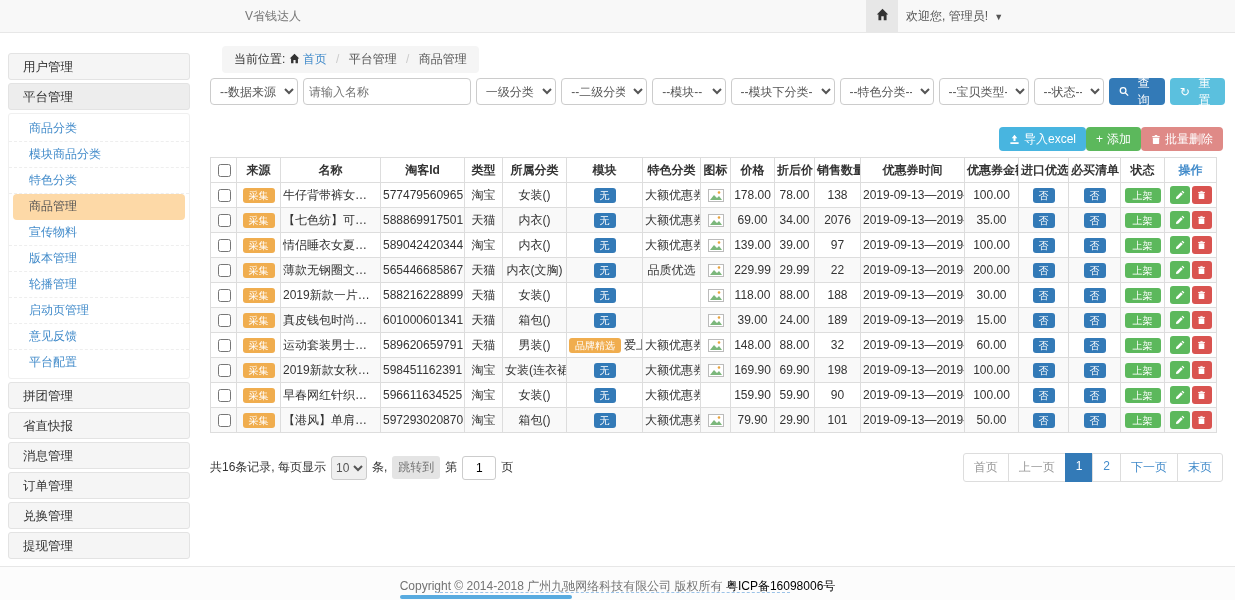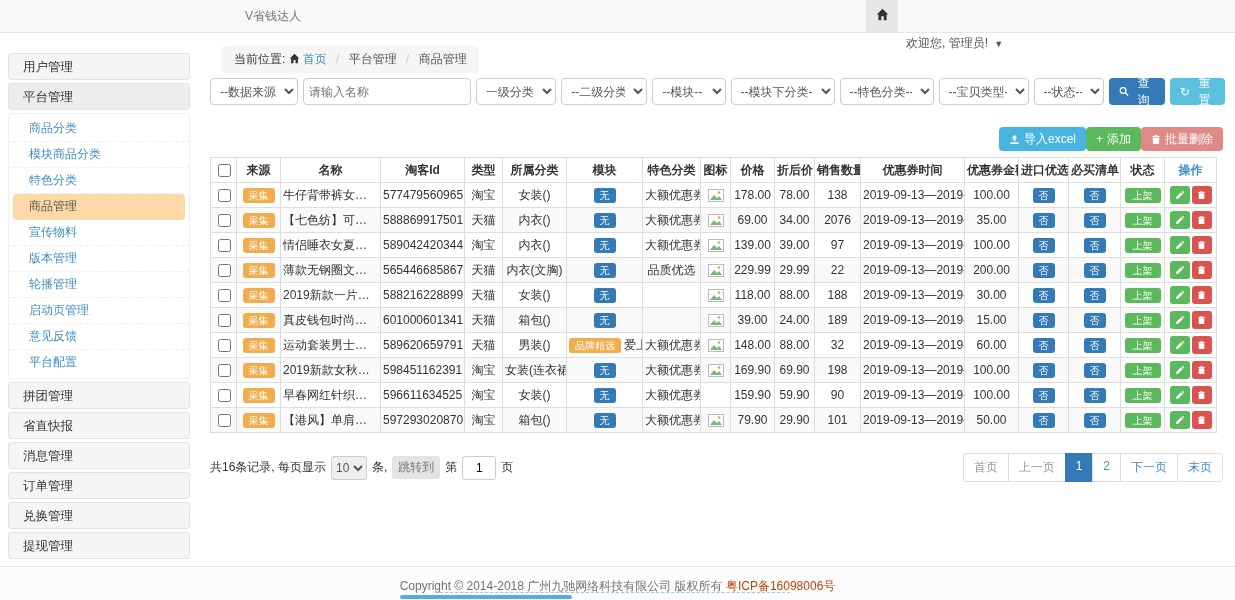--- a/index.html
+++ b/index.html
@@ -8,21 +8,21 @@
     width:1235px; height:600px; position:relative; overflow:hidden;
     background:#fff; color:#333; font-size:12px;
     font-family:"Liberation Sans","DejaVu Sans",sans-serif;
   }
   
   .topbar { position:absolute; top:0; left:0; right:0; height:33px;
     background:#f8f8f8; border-bottom:1px solid #e7e7e7; }
   .brand { position:absolute; left:245px; top:0; line-height:32px; font-size:12px; color:#777; }
   .home-btn { position:absolute; left:866px; top:0; width:32px; height:32px;
     background:#e7e7e7; display:flex; align-items:center; justify-content:center; cursor:pointer; }
-  .welcome { position:absolute; left:906px; top:0; line-height:32px; color:#555; cursor:pointer;margin-top:27px; }
+  .welcome { position:absolute; left:906px; top:0; line-height:32px; color:#555; cursor:pointer; }
   .caret { font-size:9px; color:#555; margin-left:3px; }
   
   .sidebar { position:absolute; left:8px; top:53px; width:182px; z-index:1; }
   .sidebar-title { color:#337ab7; font-weight:bold; font-size:14px; padding:5px 4px 9px 4px; }
   .side-item { background:#f5f5f5; border:1px solid #e3e3e3; border-radius:3px;
     padding:0 14px; height:27px; line-height:26px; color:#333; margin-bottom:3px;
     cursor:pointer; font-size:12.5px; }
   .side-item.expanded { background:#ededed; }
   .submenu { background:#fff; border:1px solid #f0f0f0; border-radius:3px;
     margin-bottom:3px; padding:2px 0; }
@@ -89,21 +89,21 @@
   .page-item { border:1px solid #ddd; background:#fff; color:#428bca; padding:5px 10px;
     margin-left:-1px; cursor:pointer; }
   .page-item:first-child { border-radius:3px 0 0 3px; margin-left:0; }
   .page-item:last-child { border-radius:0 3px 3px 0; }
   .page-item.disabled { color:#999; }
   .page-item.active { background:#337ab7; border-color:#337ab7; color:#fff; }
   
   .footer { position:absolute; left:0; right:0; top:566px; bottom:0;
     background:#fcfcfc; border-top:1px solid #e7e7e7; z-index:5;
     text-align:center; padding-top:11px; color:#737373; }
-  .footer a { color:#c2410c; text-decoration:none; cursor:pointer;text-align:right; }
+  .footer a { color:#000000; text-decoration:none; cursor:pointer;text-align:right; }
   .footer-dash { position:absolute; left:435px; top:25px; width:355px;
     border-top:1px dashed #9cc3e8; }
   .hscroll-thumb { position:absolute; left:400px; bottom:1px; width:172px; height:4px;
     background:#58abe0; border-radius:2px; z-index:6; cursor:grab; }
 </style>
 </head>
 <body>
 
 <div class="topbar">
   <div class="brand">V省钱达人</div>

